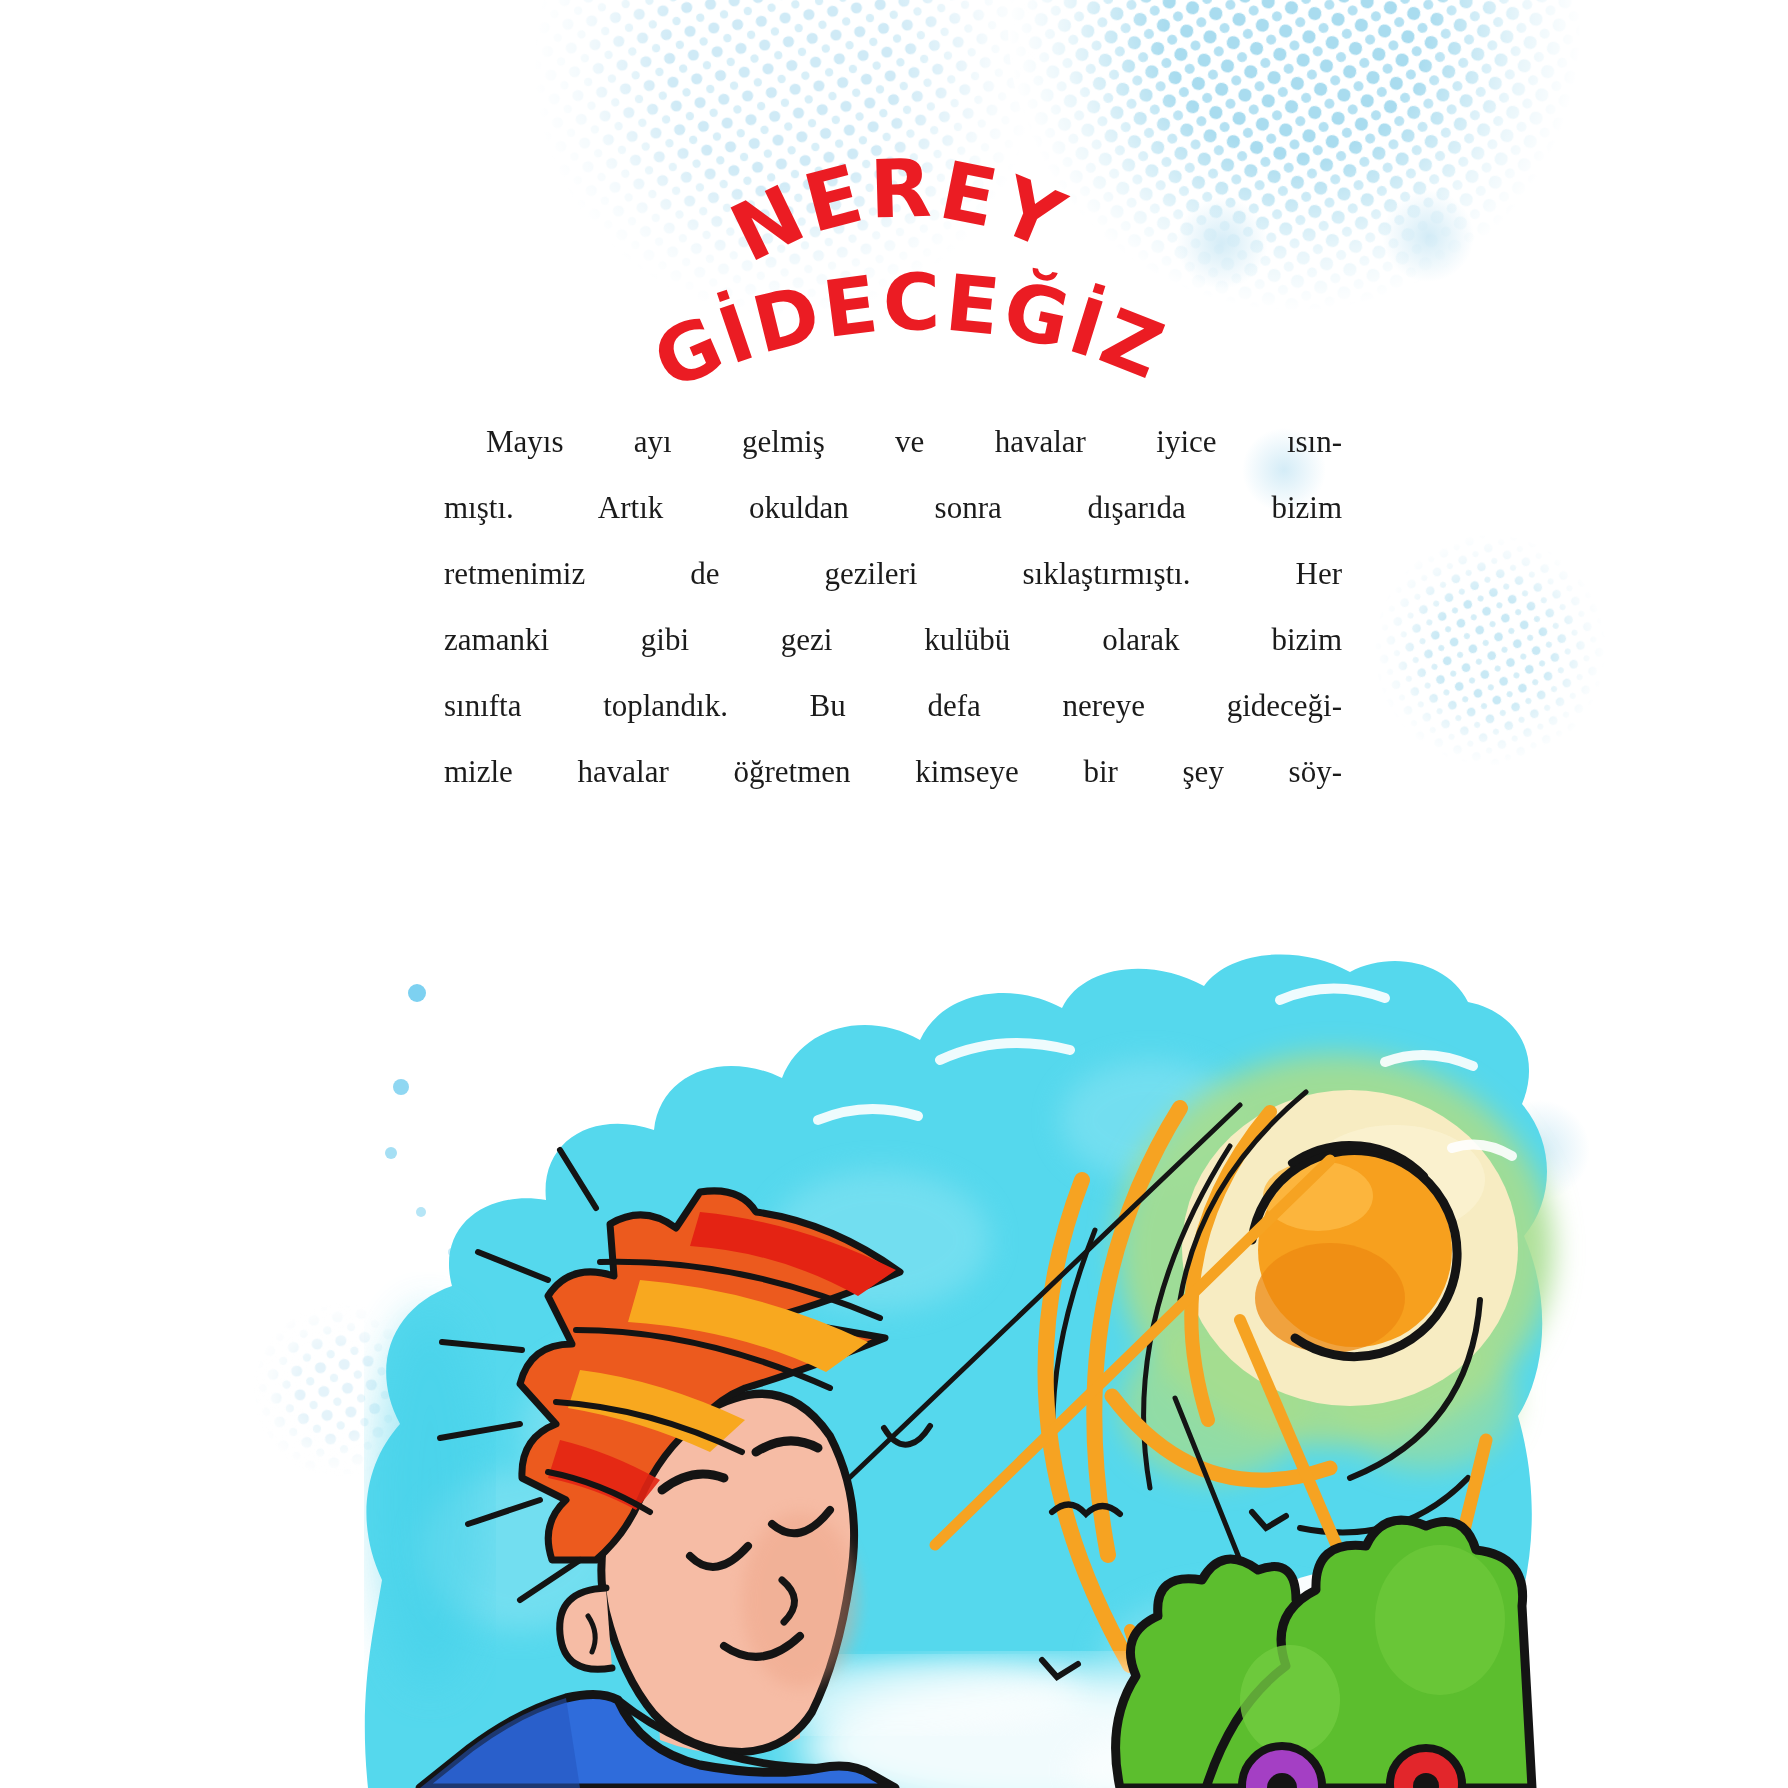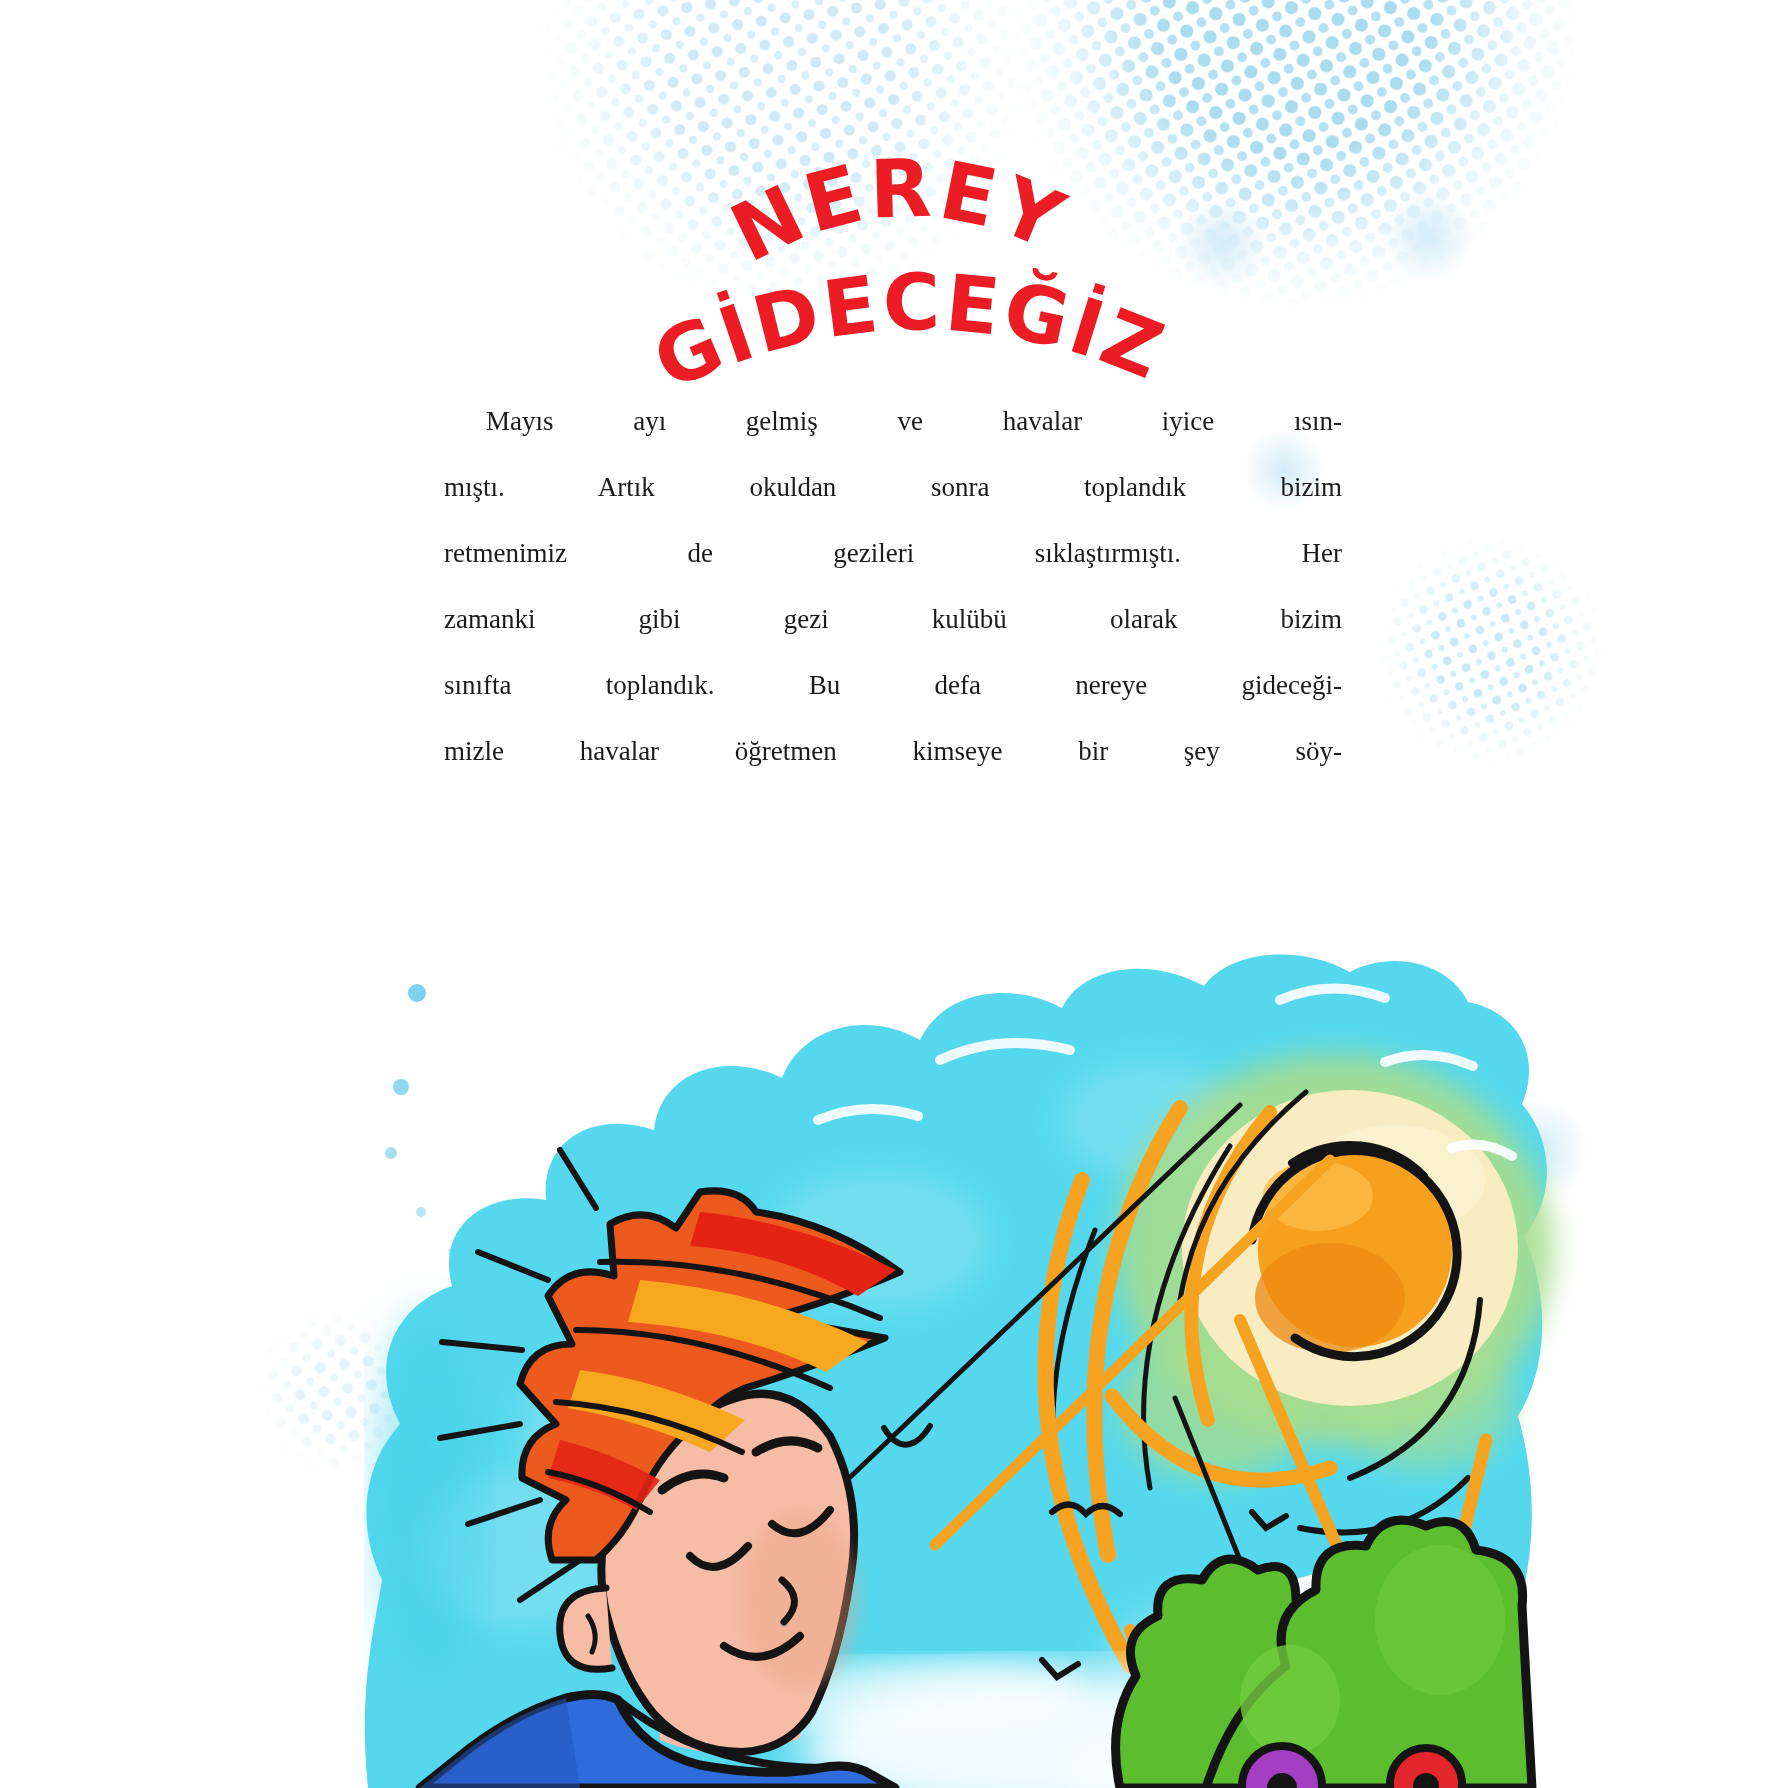--- a/index.html
+++ b/index.html
@@ -1,20 +1,20 @@
 <!DOCTYPE html>
 <html><head>
 <meta charset="utf-8">
 <style>
   html,body{margin:0;padding:0;background:#fff;}
   .page{position:relative;width:1788px;height:1788px;background:#ffffff;overflow:hidden;
         font-family:"Liberation Serif",serif;}
   .illo{position:absolute;left:0;top:0;}
-  .story{position:absolute;left:444px;top:388px;width:898px;color:#1b1b1b;
-         font-size:27px;line-height:66px;}
+  .story{position:absolute;left:444px;top:409px;width:898px;color:#1b1b1b;
+         font-size:31px;line-height:66px;}
   .story .line{text-align:justify;text-align-last:justify;white-space:nowrap;height:66px;}
   .story .line.indent{padding-left:42px;width:856px;}
   .title-text{font-family:"DejaVu Sans",sans-serif;font-weight:bold;}
 </style>
 </head>
 <body>
 
 <div class="page">
 
   <svg class="illo" width="1788" height="1788" viewBox="0 0 1788 1788" role="img" aria-label="Watercolor cartoon: a boy with spiky orange hair in a blue shirt smiles up at an orange sun with sweeping rays; small birds fly in a turquoise cloud of sky above a green bush with purple and red flowers.">
@@ -248,20 +248,20 @@
       </g>
       <g>
         <circle cx="1426" cy="1784" r="36" fill="#E2262B" stroke="#141414" stroke-width="8"></circle>
         <circle cx="1426" cy="1786" r="13" fill="#141414"></circle>
       </g>
     </g>
   </svg>
 
   <div class="story">
     <div class="line indent">Mayıs ayı gelmiş ve havalar iyice ısın-</div>
-    <div class="line">mıştı. Artık okuldan sonra toplandık bizim</div>
+    <div class="line">mıştı. Artık okuldan sonra dışarıda bizim</div>
     <div class="line">retmenimiz de gezileri sıklaştırmıştı. Her</div>
     <div class="line">zamanki gibi gezi kulübü olarak bizim</div>
     <div class="line">sınıfta toplandık. Bu defa nereye gideceği-</div>
     <div class="line">mizle havalar öğretmen kimseye bir şey söy-</div>
   </div>
 
 </div>
 
 </body></html>

